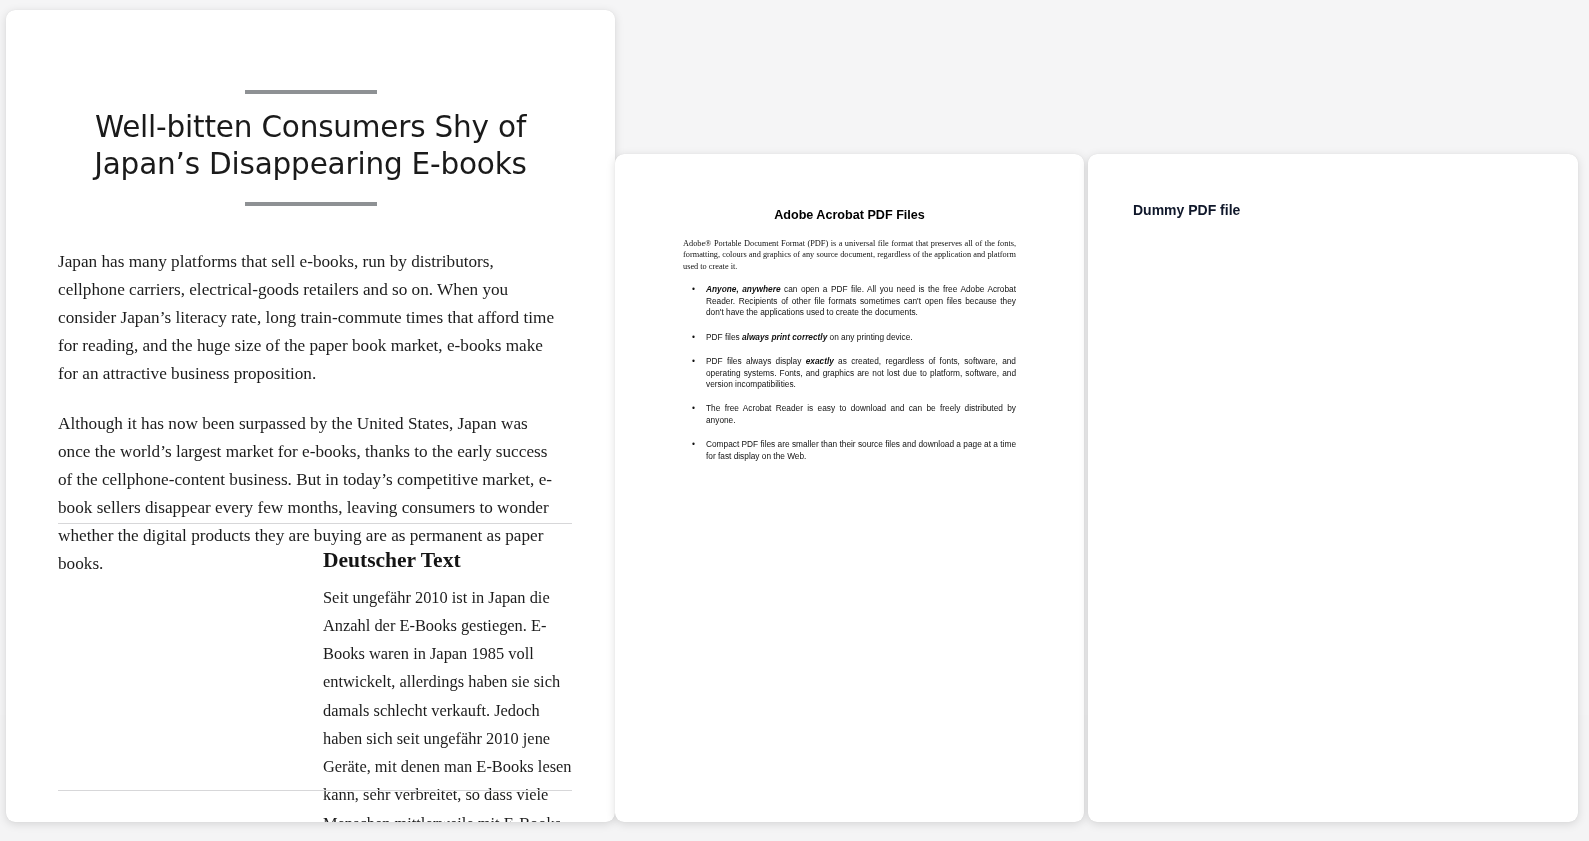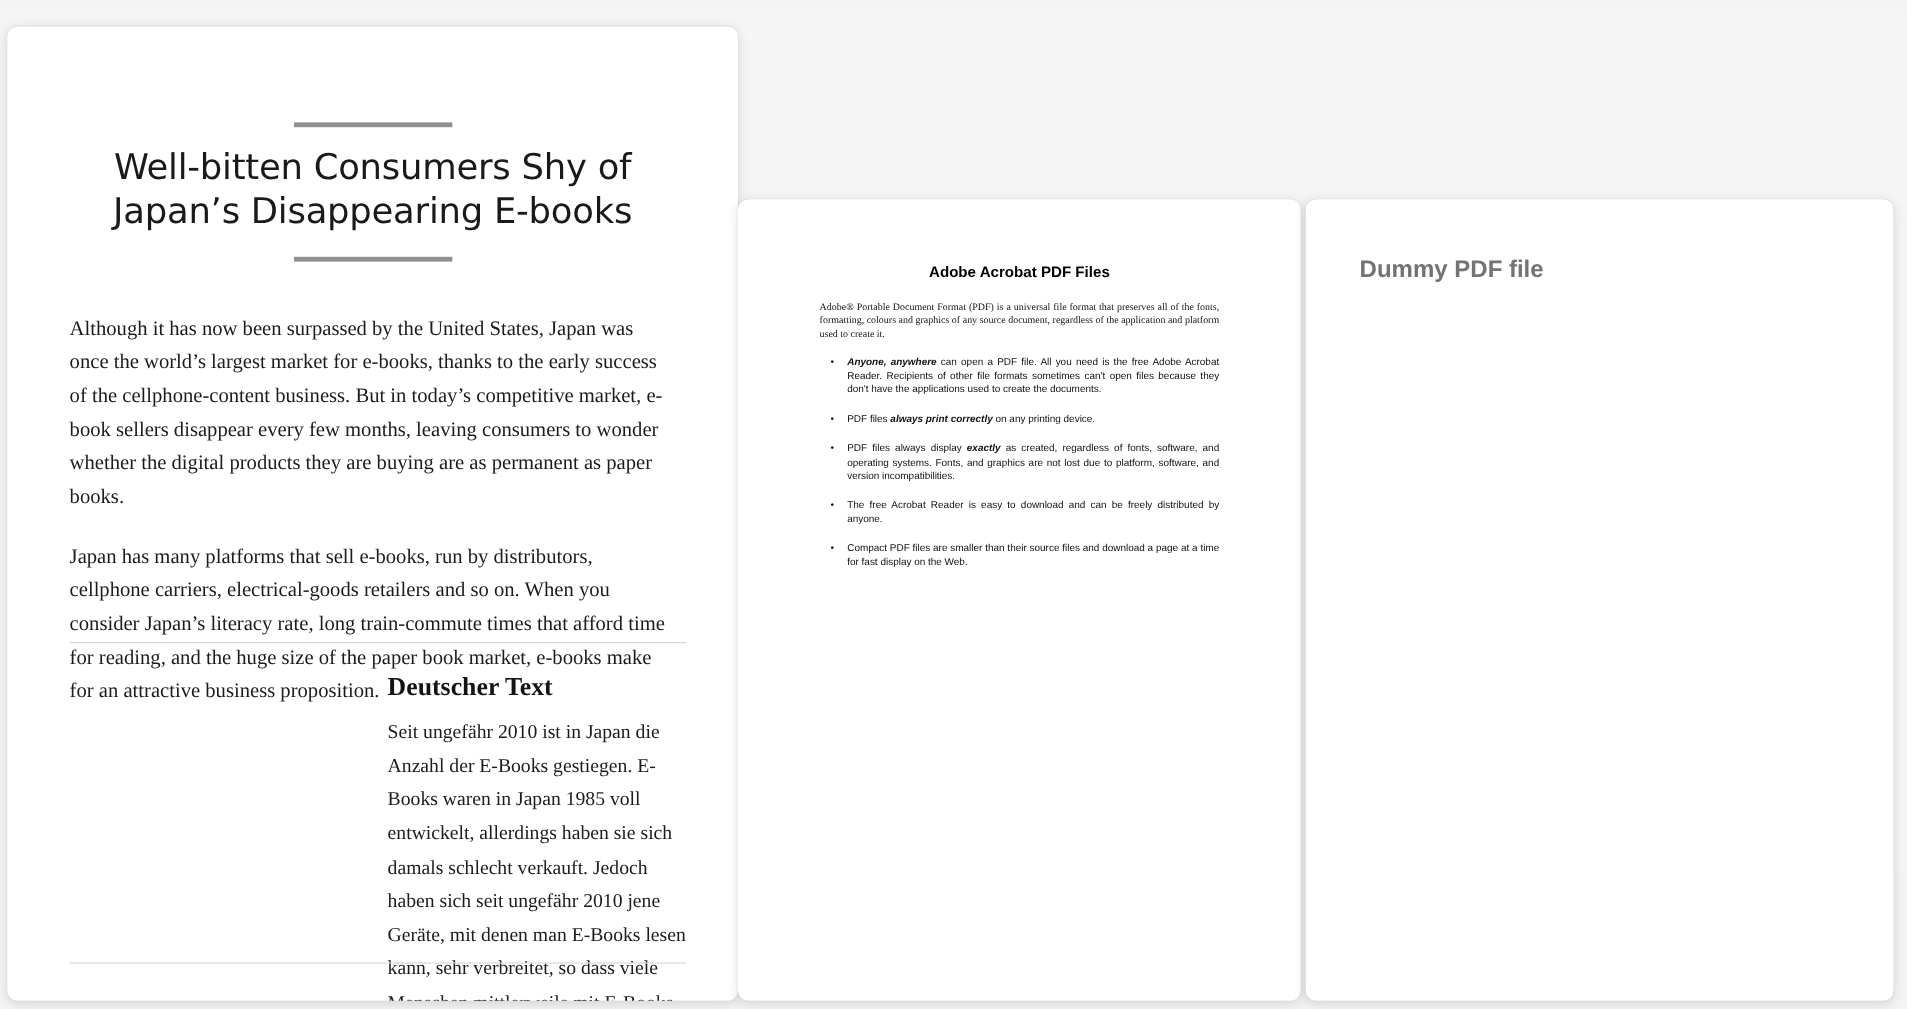--- a/index.html
+++ b/index.html
@@ -11,21 +11,20 @@
     overflow: hidden;
     background: #f4f4f5;
     font-family: "Liberation Sans", sans-serif;
   }
 
   .stage {
     position: relative;
     width: 1589px;
     height: 715px;
     background: #f5f5f6;
-    margin-top: 12px;
   }
 
   
   .panel {
     position: absolute;
     background: #ffffff;
     border-radius: 9px;
     box-shadow: 0 2px 10px rgba(0,0,0,0.13), 0 0 1px rgba(0,0,0,0.10);
     overflow: hidden;
   }
@@ -179,43 +178,43 @@
     width: 490px;
     height: 668px;
     z-index: 3;
   }
   .dummy-inner {
     padding: 48px 0 0 45px;
   }
   .dummy-title {
     font-family: "Liberation Sans", sans-serif;
     font-weight: bold;
-    font-size: 20px;
-    color: #737373;
+    font-size: 14px;
+    color: #0f172a;
     margin: 0;
   }
 </style>
 </head>
 <body>
 
 <div class="stage" style="background: rgb(245, 245, 246);">
 
   <div class="panel" id="panel-article">
     <div class="article-inner">
 
       <div class="rule-top"></div>
 
       <h1 class="article-title">Well-bitten Consumers Shy of Japan’s Disappearing E-books</h1>
 
       <div class="rule-bottom-title"></div>
 
 
       <div class="article-body">
+        <p>Japan has many platforms that sell e-books, run by distributors, cellphone carriers, electrical-goods retailers and so on. When you consider Japan’s literacy rate, long train-commute times that afford time for reading, and the huge size of the paper book market, e-books make for an attractive business proposition.</p>
         <p>Although it has now been surpassed by the United States, Japan was once the world’s largest market for e-books, thanks to the early success of the cellphone-content business. But in today’s competitive market, e-book sellers disappear every few months, leaving consumers to wonder whether the digital products they are buying are as permanent as paper books.</p>
-        <p>Japan has many platforms that sell e-books, run by distributors, cellphone carriers, electrical-goods retailers and so on. When you consider Japan’s literacy rate, long train-commute times that afford time for reading, and the huge size of the paper book market, e-books make for an attractive business proposition.</p>
       </div>
     </div>
 
     <hr class="hr-thin hr-pos-1">
 
     <div class="german-block">
       <h2 class="german-title">Deutscher Text</h2>
       <p class="german-body">Seit ungefähr 2010 ist in Japan die Anzahl der E-Books gestiegen. E-Books waren in Japan 1985 voll entwickelt, allerdings haben sie sich damals schlecht verkauft. Jedoch haben sich seit ungefähr 2010 jene Geräte, mit denen man E-Books lesen kann, sehr verbreitet, so dass viele Menschen mittlerweile mit E-Books lesen.</p>
     </div>
 

